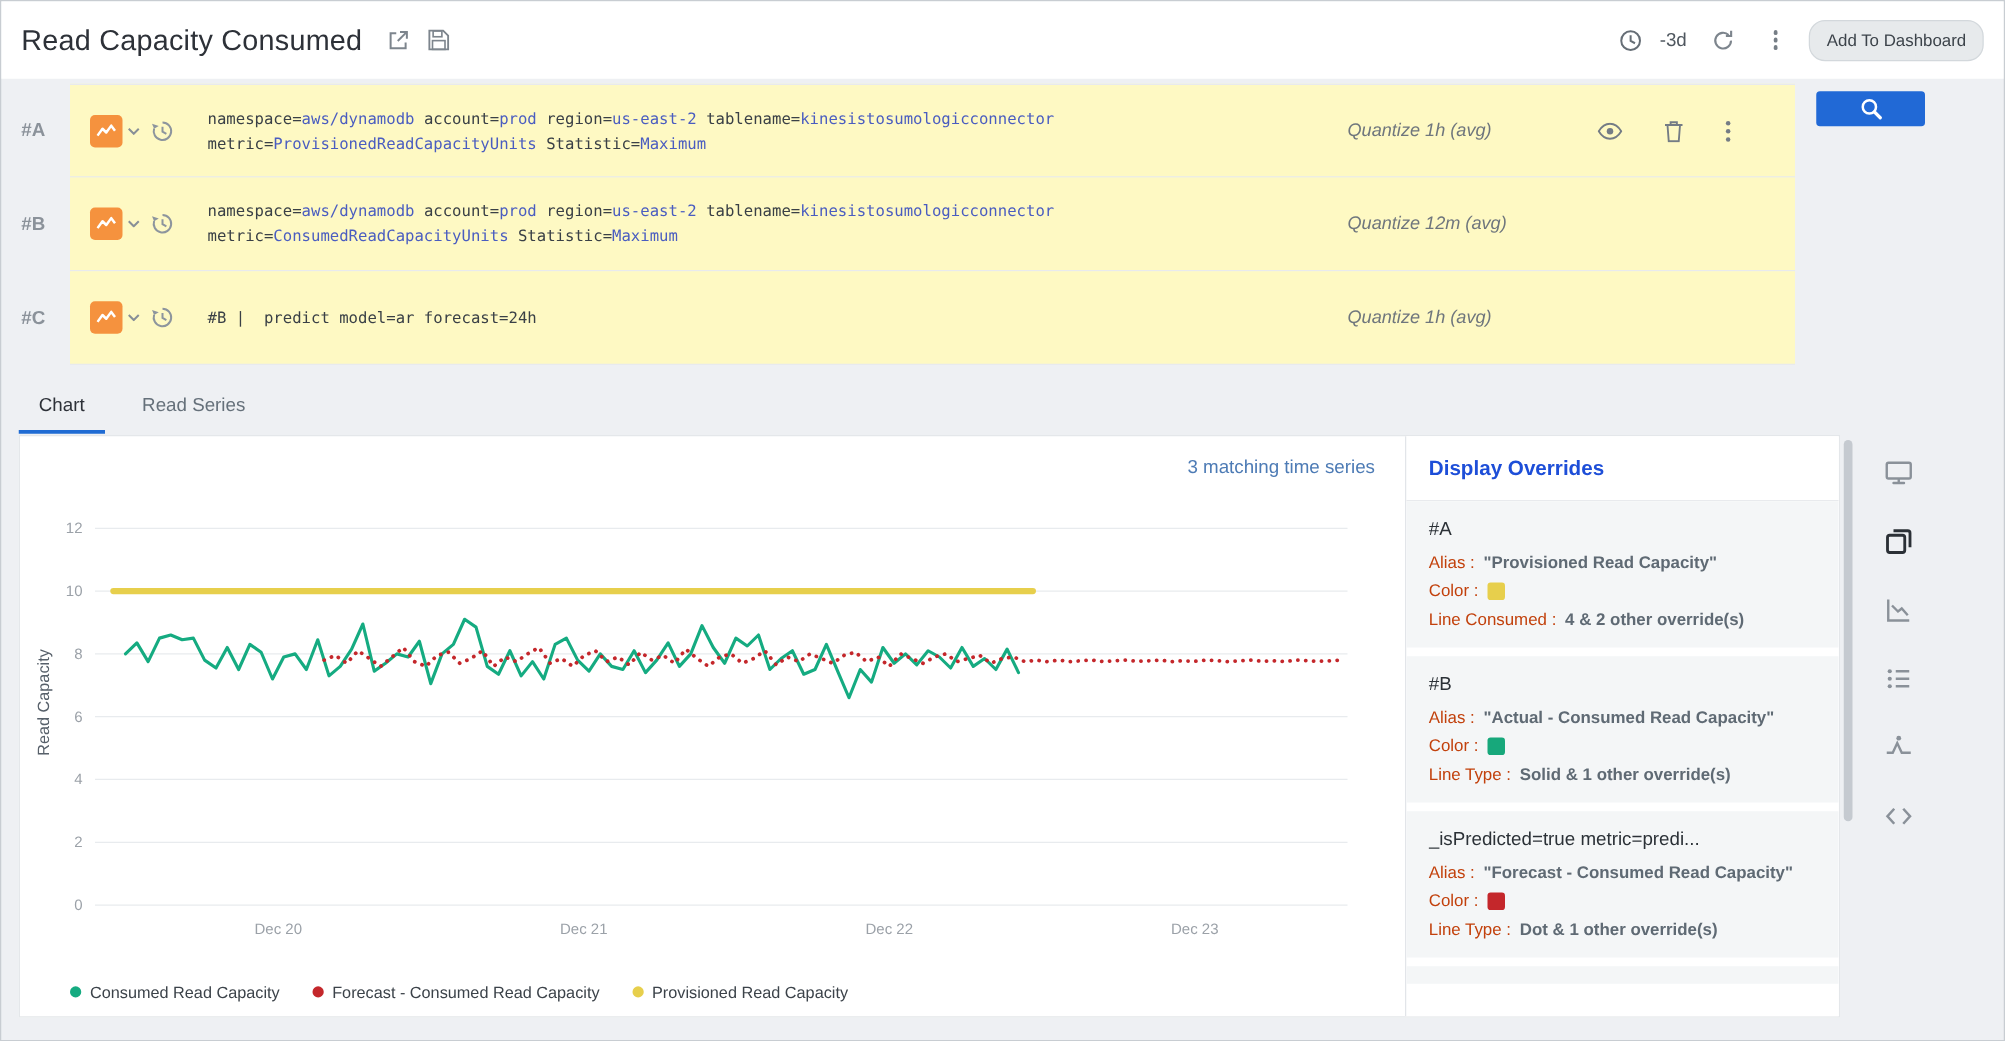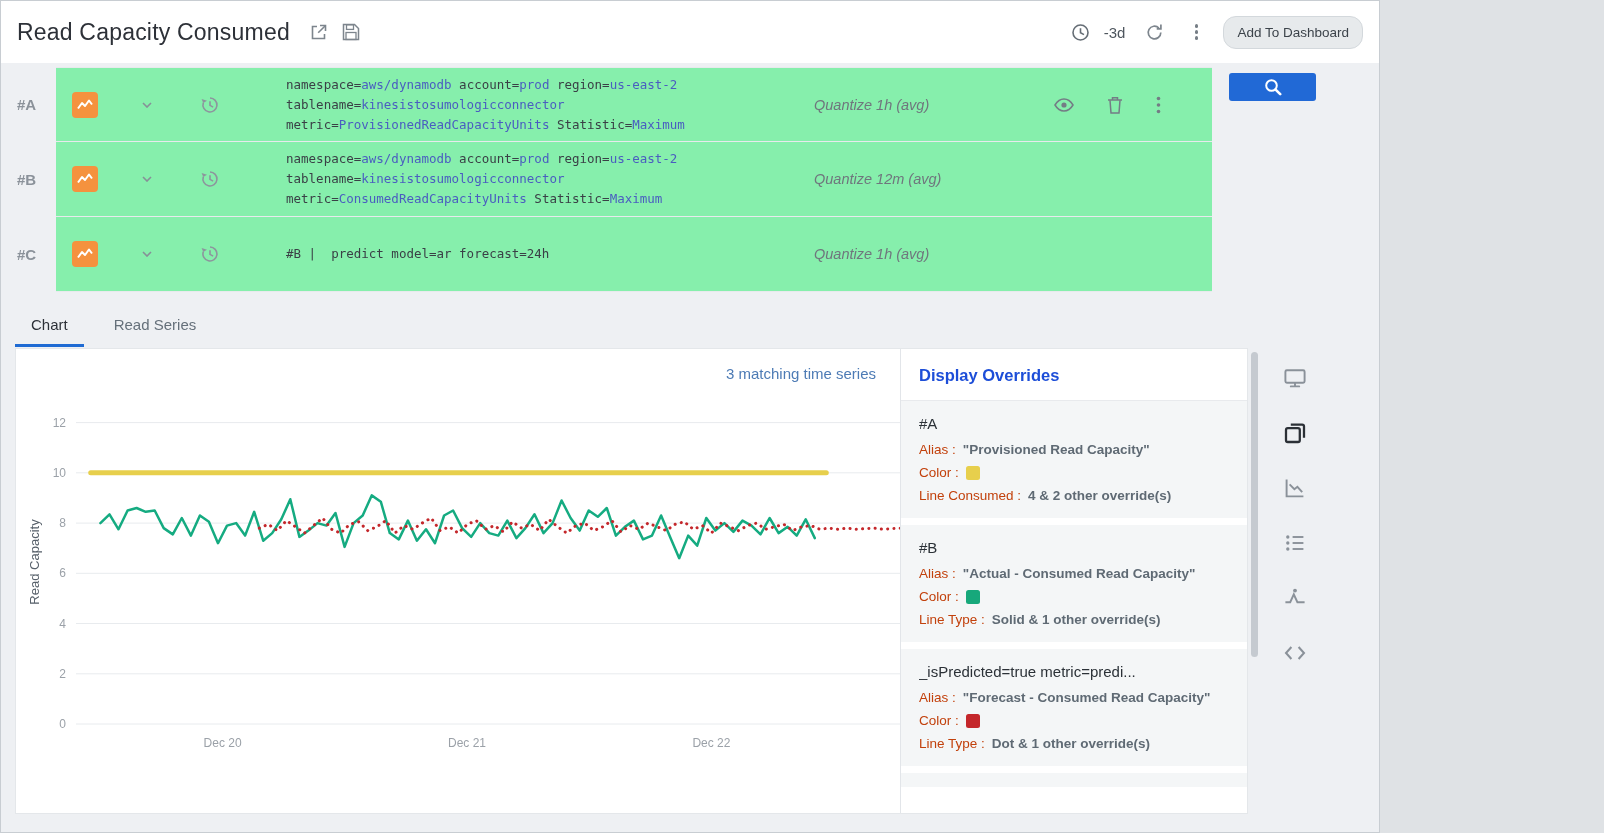--- a/index.html
+++ b/index.html
@@ -1,37 +1,37 @@
 <!DOCTYPE html>
 <html><head>
 <meta charset="utf-8">
 <style>
   * { box-sizing: border-box; margin: 0; padding: 0; }
   html,body { background:#dfe2e5; }
   .app {
-    width:1380px; height:833px; background:#eef0f3; border:1px solid #c8cdd2;
+    width:1604px; height:833px; background:#eef0f3; border:1px solid #c8cdd2;
     font-family:"Liberation Sans", sans-serif; color:#3c434a; overflow:hidden;
     display:flex; flex-direction:column; position:relative;
   }
   
   .topbar { height:62px; background:#fff; display:flex; align-items:center; padding:0 16px 0 16px; flex:0 0 auto; }
   .topbar h1 { font-size:23px; font-weight:500; color:#2d3138; letter-spacing:.2px; margin-right:16px; }
   .hicon { display:inline-flex; align-items:center; justify-content:center; width:26px; height:26px; cursor:pointer; margin-right:6px; }
   .hicon svg { display:block; }
   .spacer { flex:1; }
   .time-range { font-size:15px; color:#4e565e; margin:0 16px 0 4px; cursor:pointer; }
   .kebab-dots { display:inline-flex; flex-direction:column; gap:2.5px; align-items:center; width:26px; cursor:pointer; margin:0 14px 0 10px; }
   .kebab-dots i { width:3.5px; height:3.5px; border-radius:50%; background:#767e86; }
   .add-dash { background:#e7eaec; border:1px solid #d3d8dc; border-radius:13px; font-size:13.5px; color:#3c434a;
     padding:8px 13px; cursor:pointer; font-family:inherit; }
   
   .query-section { position:relative; padding-top:4px; flex:0 0 auto; }
   .qrow { display:flex; align-items:stretch; }
   .qid { width:55px; flex:0 0 55px; display:flex; align-items:center; padding-left:16px; font-size:15px; font-weight:700; color:#8b929a; }
-  .qcard { flex:1; margin-right:167px; background:#86efac; border-bottom:1px solid #e8eaed; display:flex; align-items:center; min-height:75px; padding:0 22px 0 16px;gap:40px; }
+  .qcard { flex:1; margin-right:167px; background:#fef9c3; border-bottom:1px solid #e8eaed; display:flex; align-items:center; min-height:75px; padding:0 22px 0 16px; }
   .qrow:first-child .qcard { border-top:1px solid #e8eaed; }
   .qtype { width:26px; height:26px; border-radius:4px; background:#f5923e; display:inline-flex; align-items:center; justify-content:center; cursor:pointer; flex:0 0 auto; }
   .qchevron { margin:0 8px 0 4px; cursor:pointer; display:inline-flex; }
   .qhistory { cursor:pointer; display:inline-flex; margin-right:4px; }
   .qtext { flex:1; margin-left:22px; font-family:"DejaVu Sans Mono", monospace; font-size:12.5px; line-height:1.6;
     color:#3a4046; white-space:pre-wrap; word-break:break-word; }
   .qtext .hl { color:#4a5dc0; }
   .quantize { width:190px; flex:0 0 190px; font-size:14.5px; font-style:italic; color:#6f767d; }
   .qactions { width:146px; flex:0 0 146px; display:flex; align-items:center; gap:33px; padding-left:10px; }
   .qactions .aicon { cursor:pointer; display:inline-flex; }
@@ -249,20 +249,34 @@
               <text class="tick" x="40" y="42.6" text-anchor="end">12</text>
               <text class="tick" x="196.6" y="363" text-anchor="middle">Dec 20</text>
               <text class="tick" x="441.0" y="363" text-anchor="middle">Dec 21</text>
               <text class="tick" x="685.4" y="363" text-anchor="middle">Dec 22</text>
               <text class="tick" x="929.8" y="363" text-anchor="middle">Dec 23</text>
               <text class="ylab" transform="translate(13 178) rotate(-90)" text-anchor="middle">Read Capacity</text>
               <polyline points="64.7,88.8 800.3,88.8" fill="none" stroke="#e7cf4c" stroke-width="5" stroke-linejoin="round" stroke-linecap="round"></polyline>
               <polyline points="74.4,139.1 83.5,130.3 92.5,145.3 101.6,126.5 110.6,124.0 119.7,127.8 128.7,126.5 137.7,144.1 146.8,150.4 155.8,134.0 164.9,151.6 173.9,131.5 182.9,137.8 192.0,159.2 201.0,141.6 210.1,139.1 219.1,151.6 228.2,127.8 237.2,156.7 246.2,149.1 255.3,135.3 264.3,115.2 273.4,152.9 282.4,146.6 291.5,139.1 300.5,141.6 309.5,129.0 318.6,162.9 327.6,139.1 336.7,131.5 345.7,111.4 354.8,117.7 363.8,149.1 372.8,155.4 381.9,136.6 390.9,156.7 400.0,145.3 409.0,159.2 418.1,131.5 427.1,126.5 436.1,144.1 445.2,152.9 454.2,139.1 463.3,149.1 472.3,151.6 481.3,136.6 490.4,154.1 499.4,144.1 508.5,130.3 517.5,149.1 526.6,139.1 535.6,116.5 544.6,134.0 553.7,146.6 562.7,126.5 571.8,132.8 580.8,124.0 589.9,151.6 598.9,142.8 607.9,136.6 617.0,155.4 626.0,151.6 635.1,131.5 644.1,152.9 653.2,174.2 662.2,151.6 671.2,161.7 680.3,134.0 689.3,146.6 698.4,139.1 707.4,147.9 716.5,136.6 725.5,141.6 734.5,150.4 743.6,134.0 752.6,149.1 761.7,142.8 770.7,151.6 779.7,135.3 788.8,154.1" fill="none" stroke="#15ab81" stroke-width="2.5" stroke-linejoin="round" stroke-linecap="round"></polyline>
               <polyline points="233.3,144.1 242.3,140.3 251.4,146.6 260.4,136.6 269.5,142.8 278.5,149.1 287.5,141.6 296.6,134.0 305.6,145.3 314.7,149.1 323.7,140.3 332.8,137.8 341.8,146.6 350.8,142.8 359.9,136.6 368.9,149.1 378.0,141.6 387.0,145.3 396.1,139.1 405.1,134.0 414.1,146.6 423.2,142.8 432.2,149.1 441.3,140.3 450.3,136.6 459.4,145.3 468.4,141.6 477.4,147.9 486.5,137.8 495.5,144.1 504.6,140.3 513.6,146.6 522.7,135.3 531.7,142.8 540.7,149.1 549.8,141.6 558.8,139.1 567.9,146.6 576.9,142.8 585.9,136.6 595.0,147.9 604.0,141.6 613.1,145.3 622.1,139.1 631.2,142.8 640.2,146.6 649.2,140.3 658.3,137.8 667.3,145.3 676.4,141.6 685.4,149.1 694.5,139.1 703.5,142.8 712.5,146.6 721.6,141.6 730.6,139.1 739.7,145.3 748.7,142.8 757.8,140.3 766.8,146.6 775.8,142.8 784.9,141.6 793.9,145.3 803.0,144.1 812.0,145.3 821.1,144.1 830.1,145.3 839.1,144.6 848.2,144.1 857.2,145.3 866.3,144.6 875.3,144.1 884.3,145.1 893.4,144.6 902.4,144.1 911.5,145.3 920.5,144.6 929.6,145.1 938.6,144.1 947.6,144.6 956.7,145.3 965.7,144.6 974.8,144.1 983.8,145.1 992.9,144.6 1001.9,145.3 1010.9,144.1 1020.0,144.6 1029.0,145.1 1038.1,144.6 1047.1,144.1" fill="none" stroke="#c4272b" stroke-width="3" stroke-linejoin="round" stroke-dasharray="0.1 6.2" stroke-linecap="round"></polyline>
             </svg></div>
+        <div class="legend" id="legend">
+            <span class="legend-item">
+              <span class="legend-dot" style="background: rgb(21, 171, 129);"></span>
+              <span>Consumed Read Capacity</span>
+            </span>
+            <span class="legend-item">
+              <span class="legend-dot" style="background: rgb(196, 39, 43);"></span>
+              <span>Forecast - Consumed Read Capacity</span>
+            </span>
+            <span class="legend-item">
+              <span class="legend-dot" style="background: rgb(231, 207, 76);"></span>
+              <span>Provisioned Read Capacity</span>
+            </span>
+          </div>
       </div>
       <aside class="overrides">
         <div class="overrides-header">Display Overrides</div>
         <div class="overrides-body" id="overrides-body">
             <div class="ov-section">
               <div class="ov-id">#A</div>
               <div class="ov-row">
                 <span class="ov-label">Alias :</span>
                 <span class="ov-value">"Provisioned Read Capacity"</span>
               </div>

